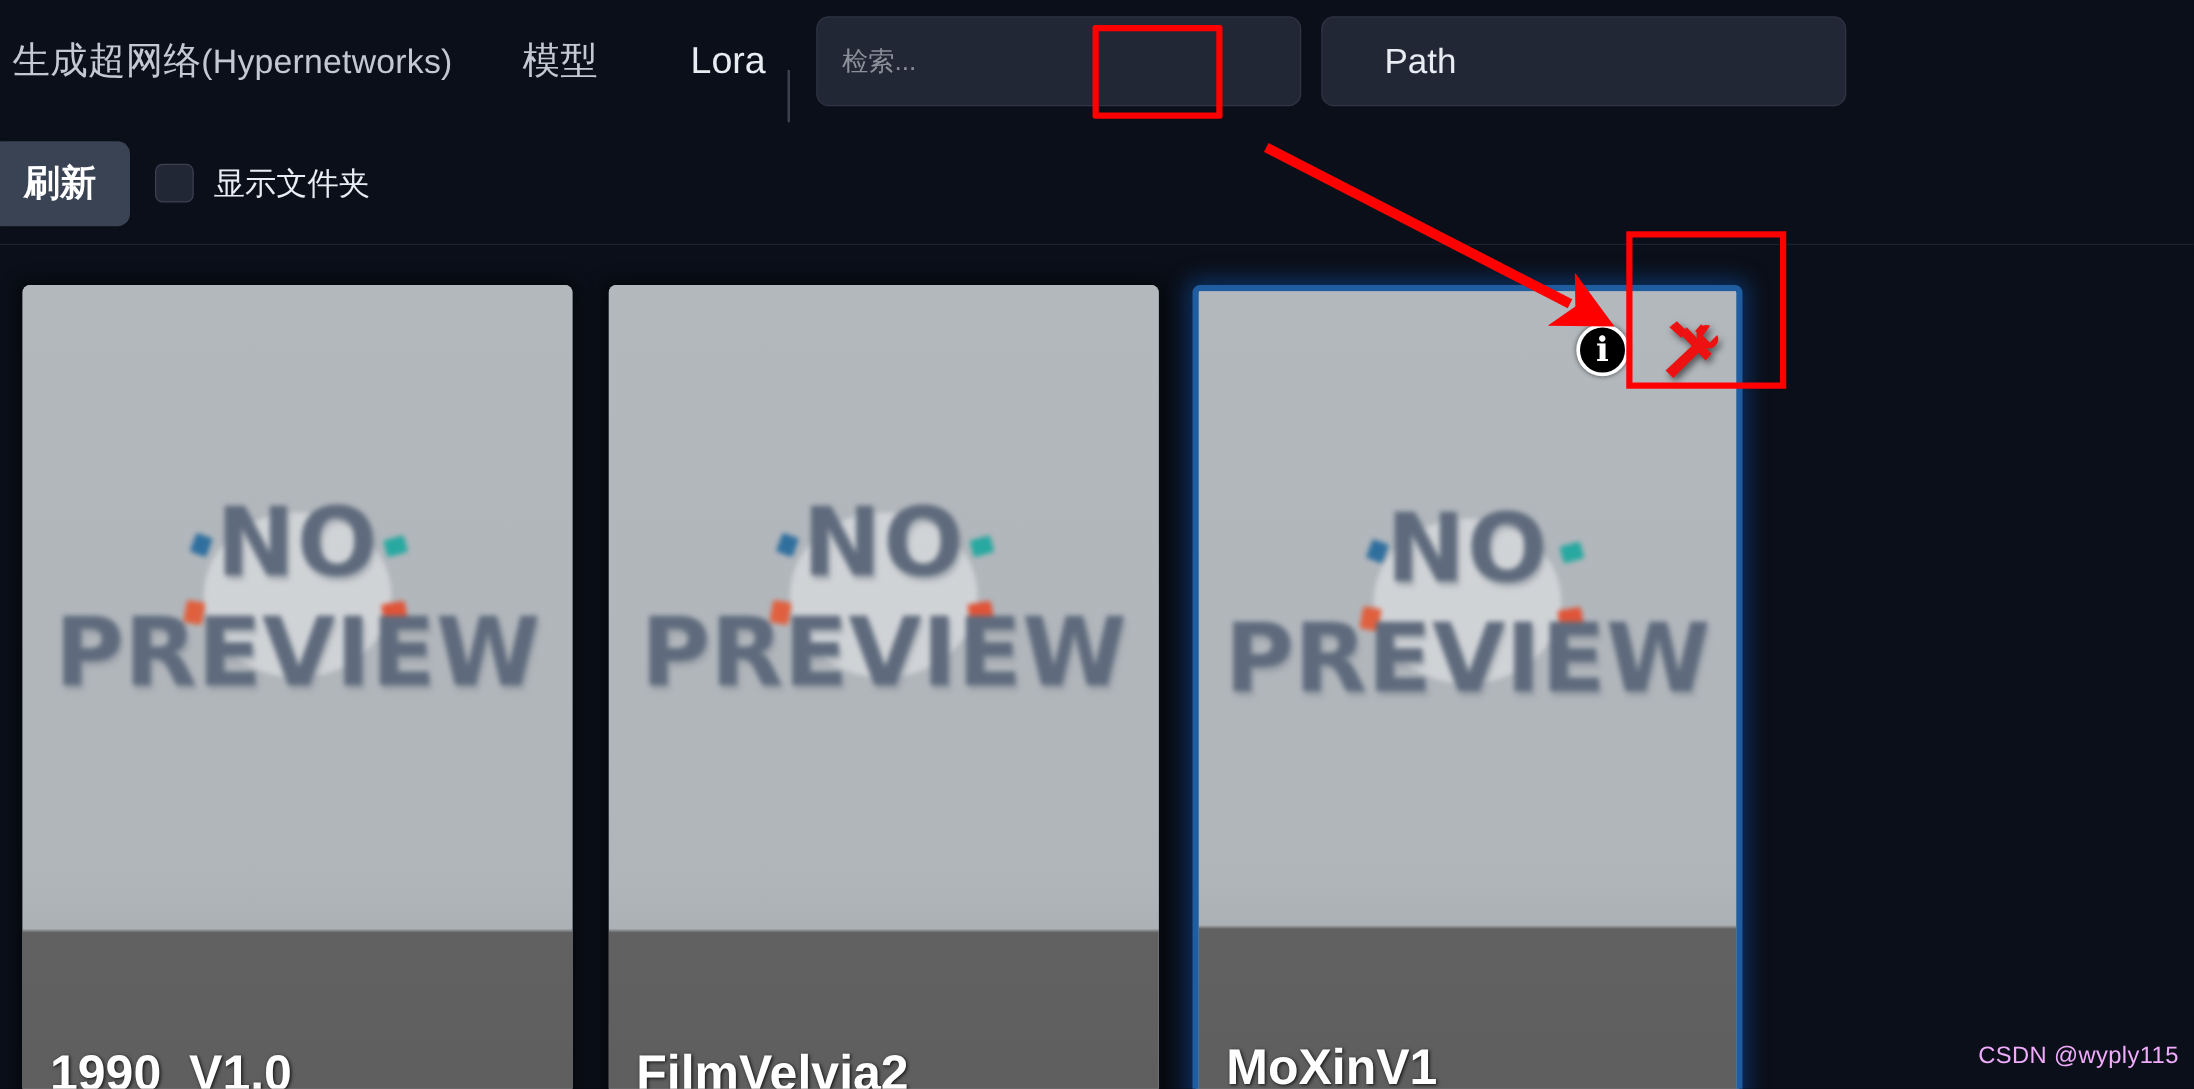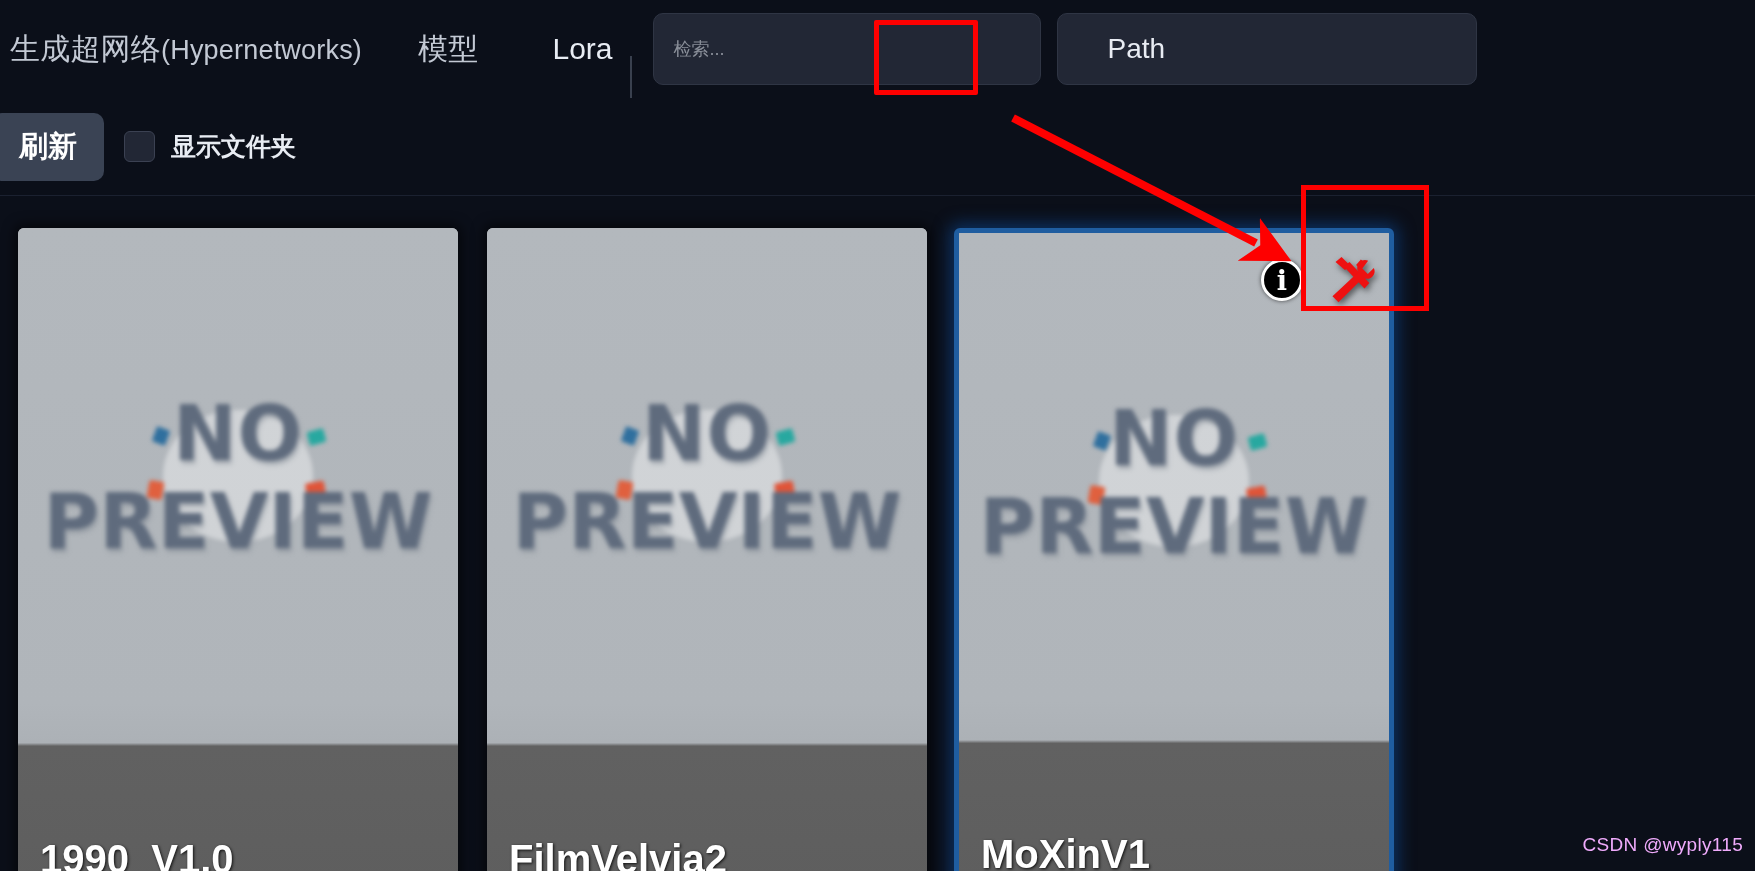--- a/index.html
+++ b/index.html
@@ -71,21 +71,21 @@
     height: 72px;
     background: #222735;
     border: 1px solid #2f3544;
     border-radius: 10px;
     display: flex;
     align-items: center;
     padding: 0 20px;
   }
   .searchbox .ph {
     color: #8a8f99;
-    font-size: 18px;
+    font-size: 21px;
   }
   .pathbtn {
     margin-left: 16px;
     width: 420px;
     height: 72px;
     background: #222735;
     border: 1px solid #2f3544;
     border-radius: 10px;
     display: flex;
     align-items: center;
@@ -136,21 +136,20 @@
   .chk {
     width: 31px; height: 31px;
     background: #222735;
     border: 1px solid #3b4152;
     border-radius: 6px;
   }
   .chk-label {
     margin-left: 16px;
     color: #e8ecf3;
     font-size: 25px;
-    font-weight: bold;
   }
 
   
   .grid {
     position: absolute;
     left: 0; top: 196px;
     width: 1755px;
     height: 675px;
   }
   .card {

